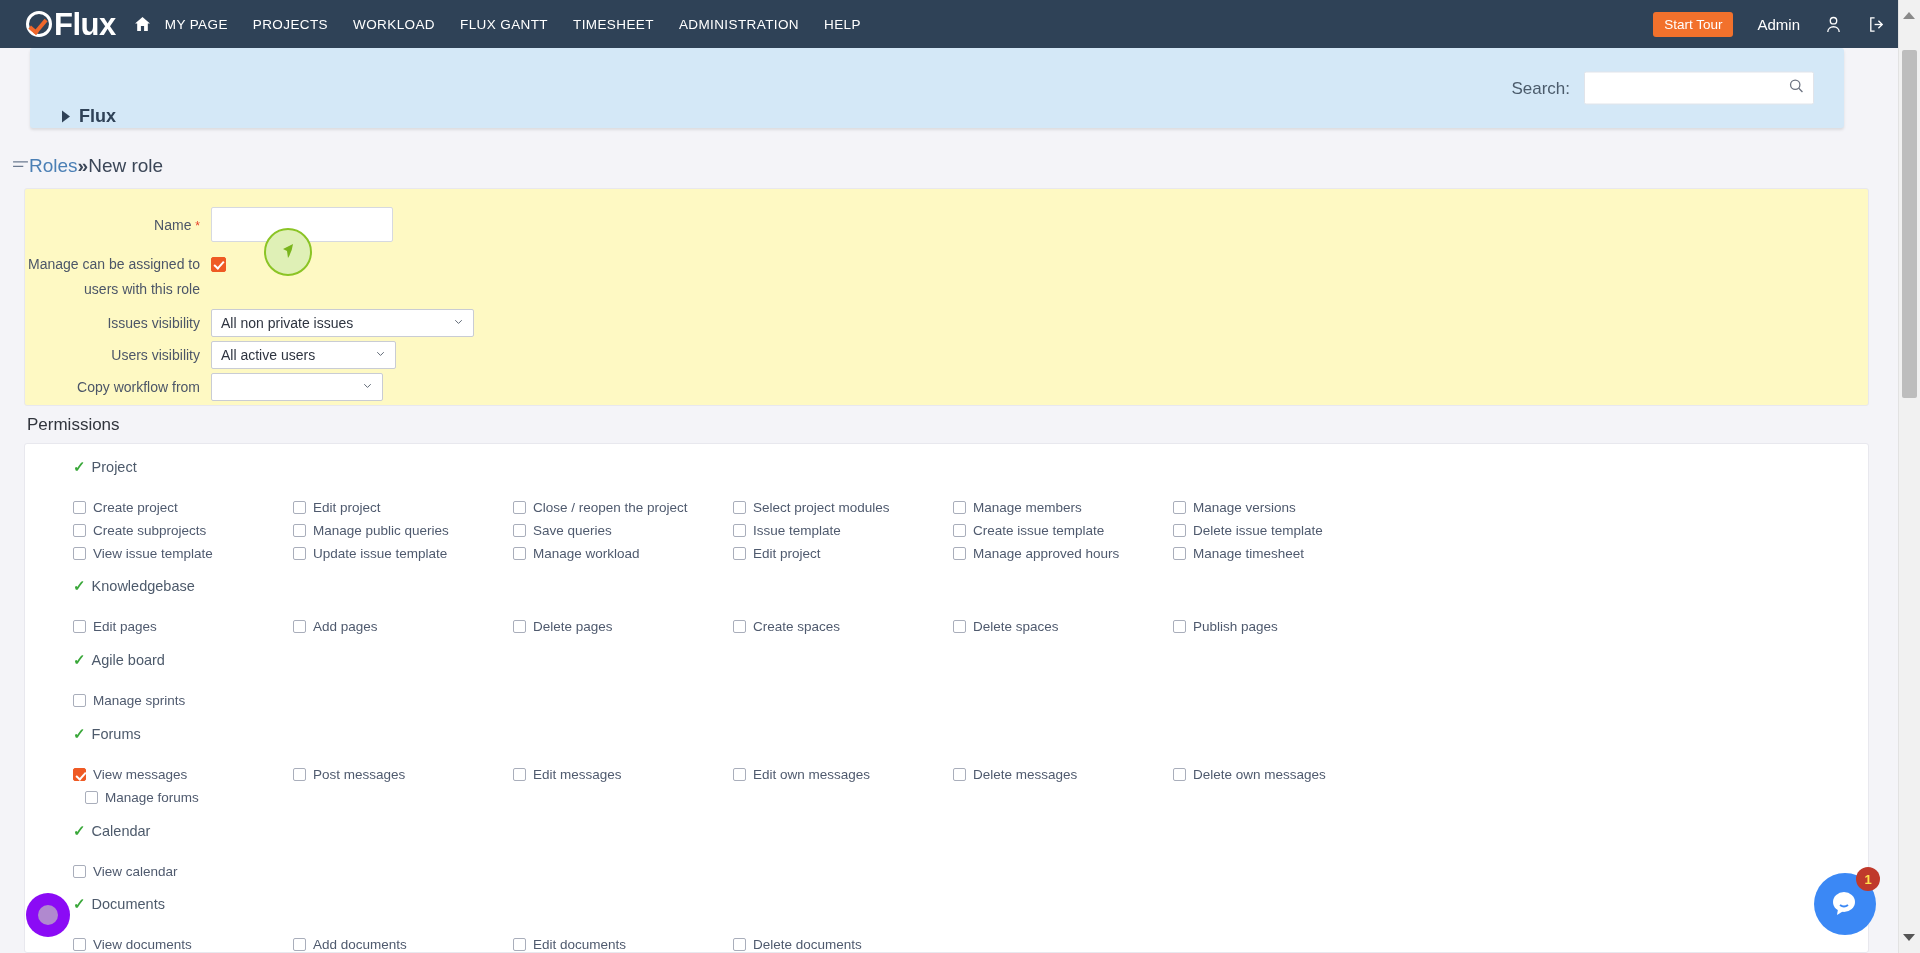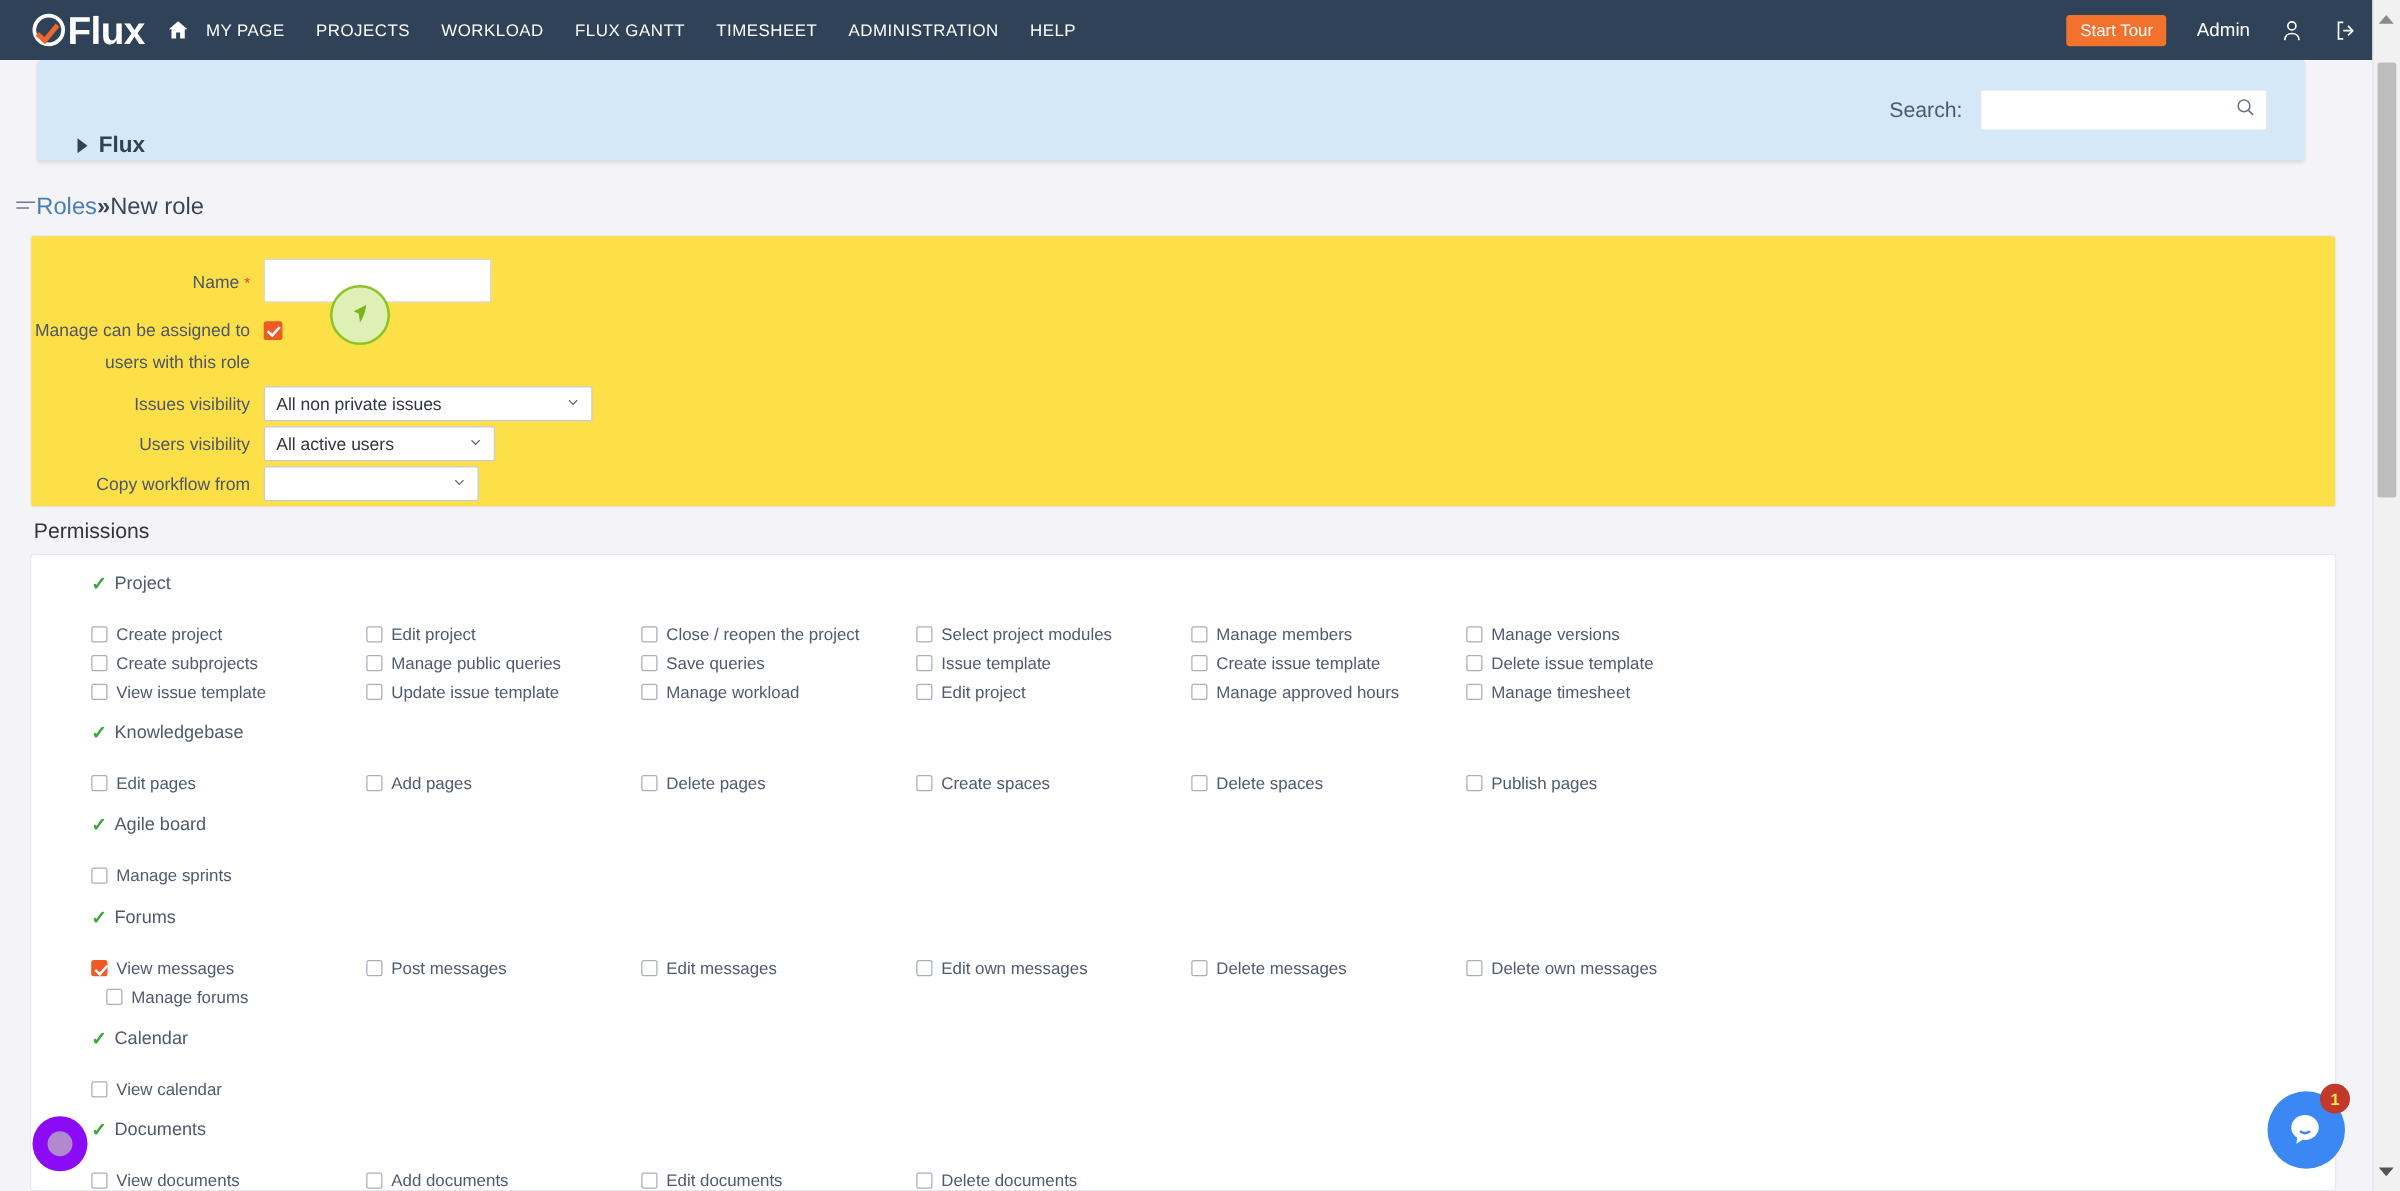--- a/index.html
+++ b/index.html
@@ -111,21 +111,21 @@
     font-size: 19px; color: #3b4657;
   }
   #crumb .listicon { color:#6b7a90; font-size: 17px; line-height:1; }
   #crumb a { color: #4a7fb5; text-decoration: none; }
   #crumb .sep { color:#3b4657; font-weight: bold; }
 
   
   #formcard {
     position: absolute; top: 188px; left: 24px;
     width: 1845px; height: 218px;
-    background: #fde047; border: 1px solid #e8e8ee;
+    background: #fef9c3; border: 1px solid #e8e8ee;
     border-radius: 3px;
   }
   .frow { position: absolute; display: flex; align-items: center; }
   .flabel {
     text-align: right; font-size: 14px; color: #4c5668;
     width: 186px; padding-right: 11px;
   }
   .req { color: #e8432b; font-size: 12px; }
   #nameinput {
     width: 182px; height: 35px; border: 1px solid #d6d9e0;

